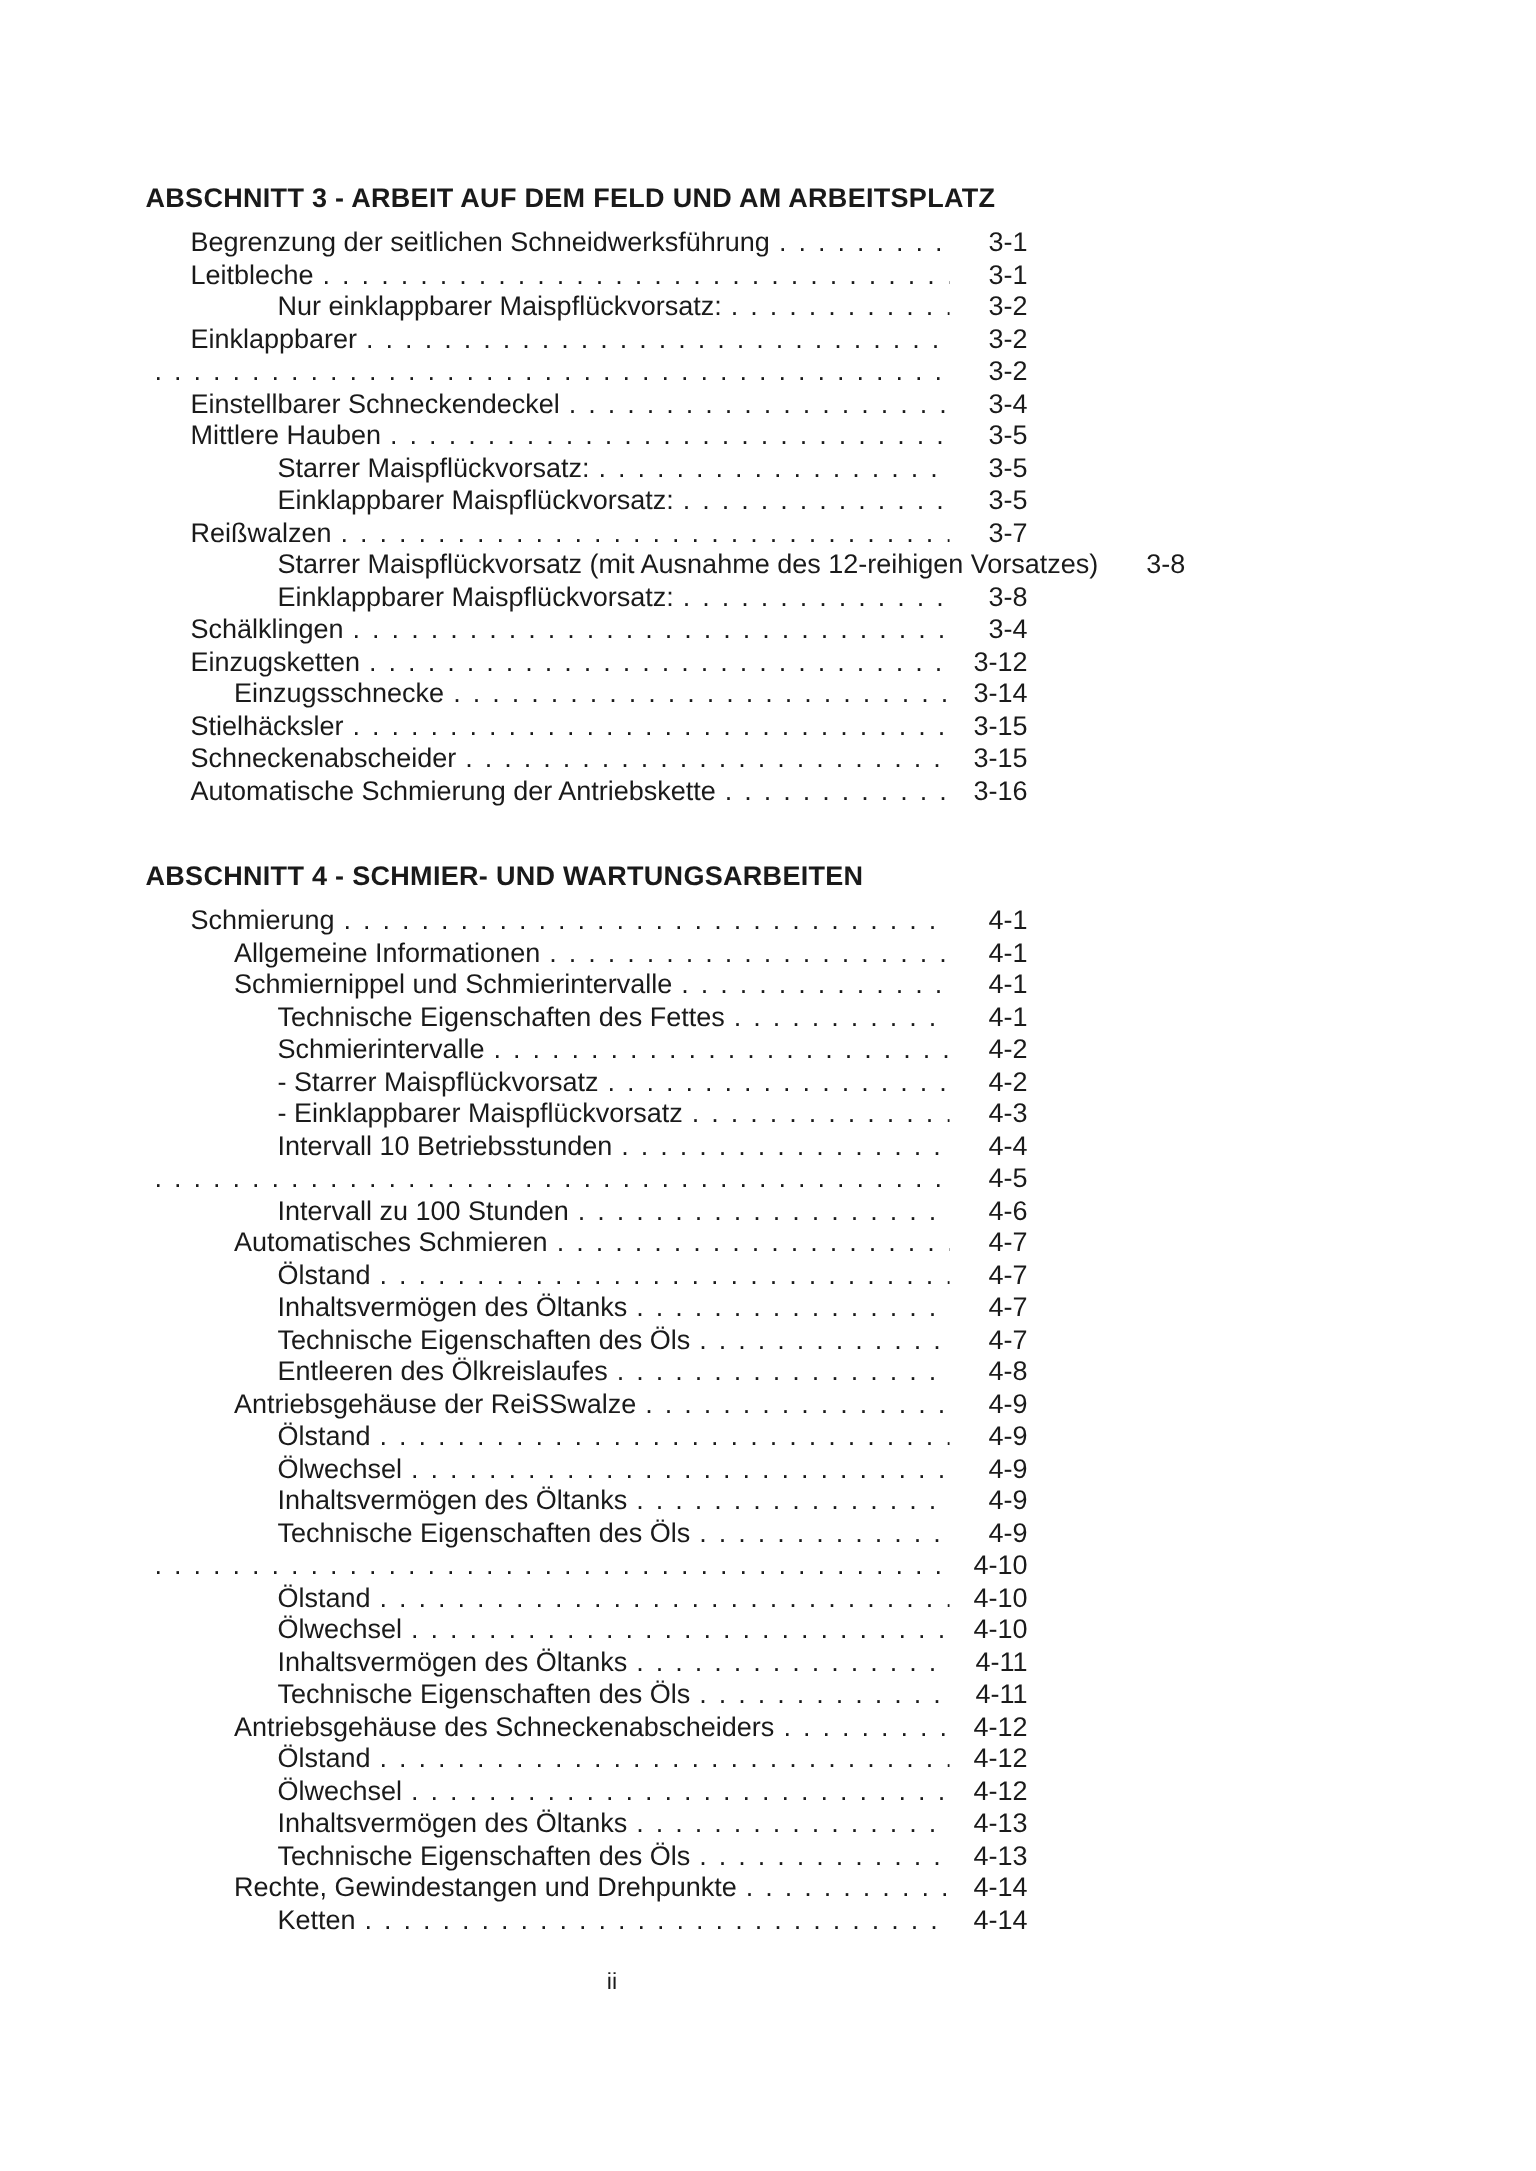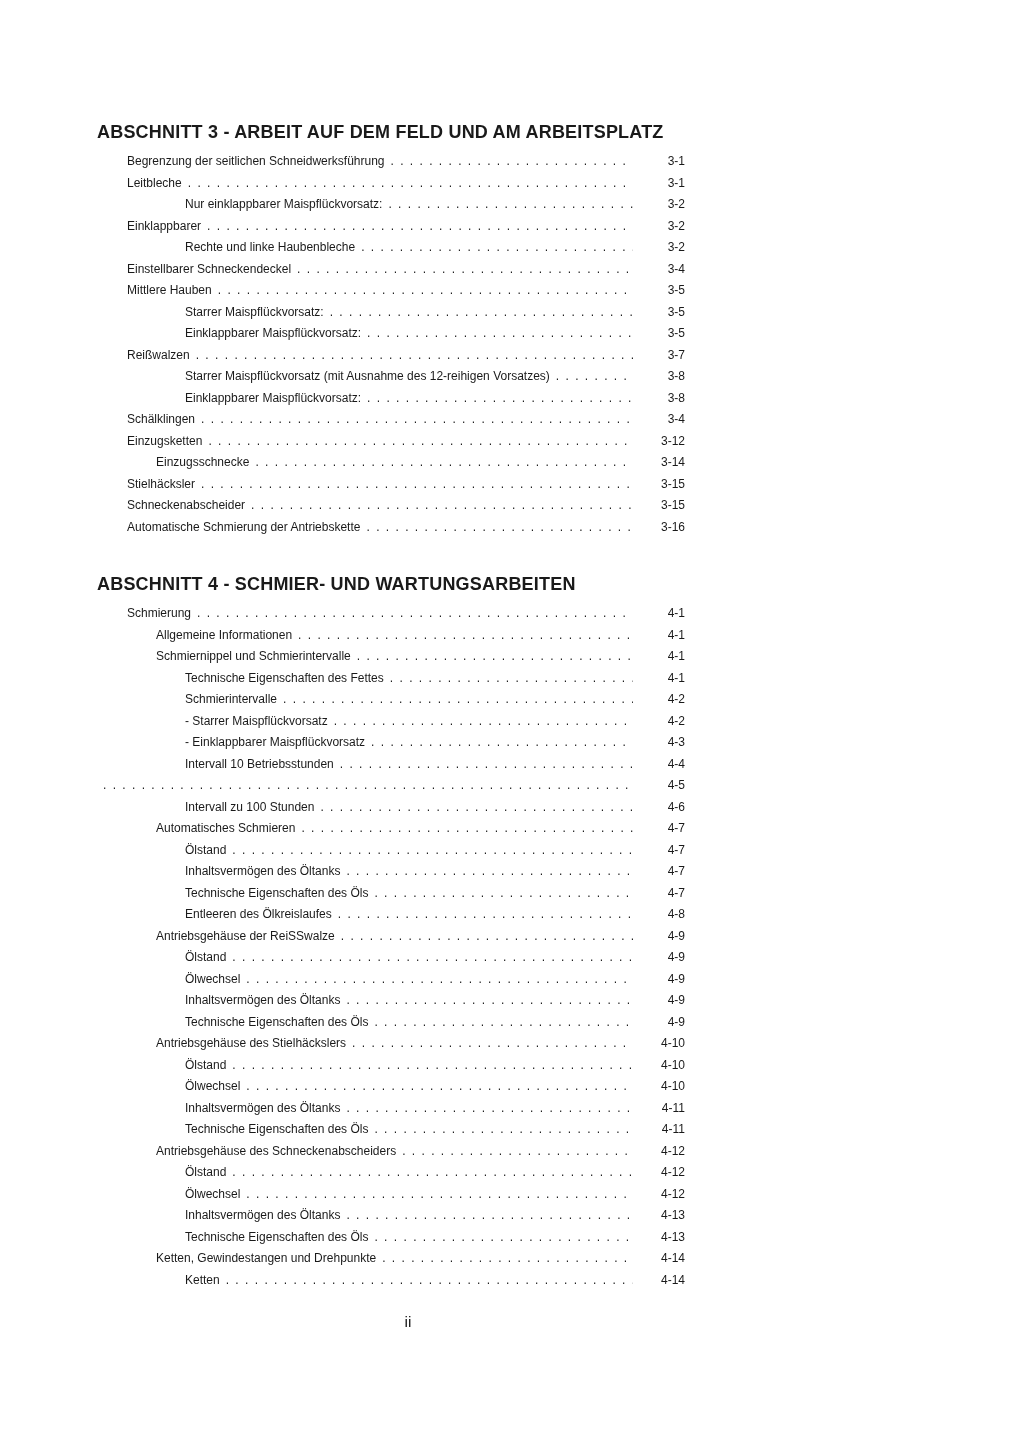--- a/index.html
+++ b/index.html
@@ -22,21 +22,21 @@
   .section-title {
     font-size: 18px;
     font-weight: bold;
     margin: 0 0 7px 0;
     letter-spacing: 0.2px;
     line-height: 24px;
   }
   .toc-row {
     display: flex;
     align-items: flex-end;
-    font-size: 12px;
+    font-size: 18px;
     line-height: 21.5px;
     height: 21.5px;
   }
   .toc-row.indent-1 .toc-label { padding-left: 30px; }
   .toc-row.indent-2 .toc-label { padding-left: 59px; }
   .toc-row.indent-3 .toc-label { padding-left: 88px; }
   .toc-label { white-space: nowrap; }
   .toc-dots {
     flex: 1 1 auto;
     overflow: hidden;
@@ -83,21 +83,20 @@
           <span class="toc-label">Nur einklappbarer Maispflückvorsatz:</span>
           <span class="toc-dots"></span>
           <span class="toc-page">3-2</span>
         </div>
         <div class="toc-row indent-1">
           <span class="toc-label">Einklappbarer</span>
           <span class="toc-dots"></span>
           <span class="toc-page">3-2</span>
         </div>
         <div class="toc-row indent-3">
-          <span class="toc-label">Rechte und linke Haubenbleche</span>
           <span class="toc-dots"></span>
           <span class="toc-page">3-2</span>
         </div>
         <div class="toc-row indent-1">
           <span class="toc-label">Einstellbarer Schneckendeckel</span>
           <span class="toc-dots"></span>
           <span class="toc-page">3-4</span>
         </div>
         <div class="toc-row indent-1">
           <span class="toc-label">Mittlere Hauben</span>
@@ -255,21 +254,20 @@
           <span class="toc-label">Inhaltsvermögen des Öltanks</span>
           <span class="toc-dots"></span>
           <span class="toc-page">4-9</span>
         </div>
         <div class="toc-row indent-3">
           <span class="toc-label">Technische Eigenschaften des Öls</span>
           <span class="toc-dots"></span>
           <span class="toc-page">4-9</span>
         </div>
         <div class="toc-row indent-2">
-          <span class="toc-label">Antriebsgehäuse des Stielhäckslers</span>
           <span class="toc-dots"></span>
           <span class="toc-page">4-10</span>
         </div>
         <div class="toc-row indent-3">
           <span class="toc-label">Ölstand</span>
           <span class="toc-dots"></span>
           <span class="toc-page">4-10</span>
         </div>
         <div class="toc-row indent-3">
           <span class="toc-label">Ölwechsel</span>
@@ -305,21 +303,21 @@
           <span class="toc-label">Inhaltsvermögen des Öltanks</span>
           <span class="toc-dots"></span>
           <span class="toc-page">4-13</span>
         </div>
         <div class="toc-row indent-3">
           <span class="toc-label">Technische Eigenschaften des Öls</span>
           <span class="toc-dots"></span>
           <span class="toc-page">4-13</span>
         </div>
         <div class="toc-row indent-2">
-          <span class="toc-label">Ketten, Gewindestangen und Drehpunkte</span>
+          <span class="toc-label">Rechte, Gewindestangen und Drehpunkte</span>
           <span class="toc-dots"></span>
           <span class="toc-page">4-14</span>
         </div>
         <div class="toc-row indent-3">
           <span class="toc-label">Ketten</span>
           <span class="toc-dots"></span>
           <span class="toc-page">4-14</span>
         </div>
       </section>
     </div>

